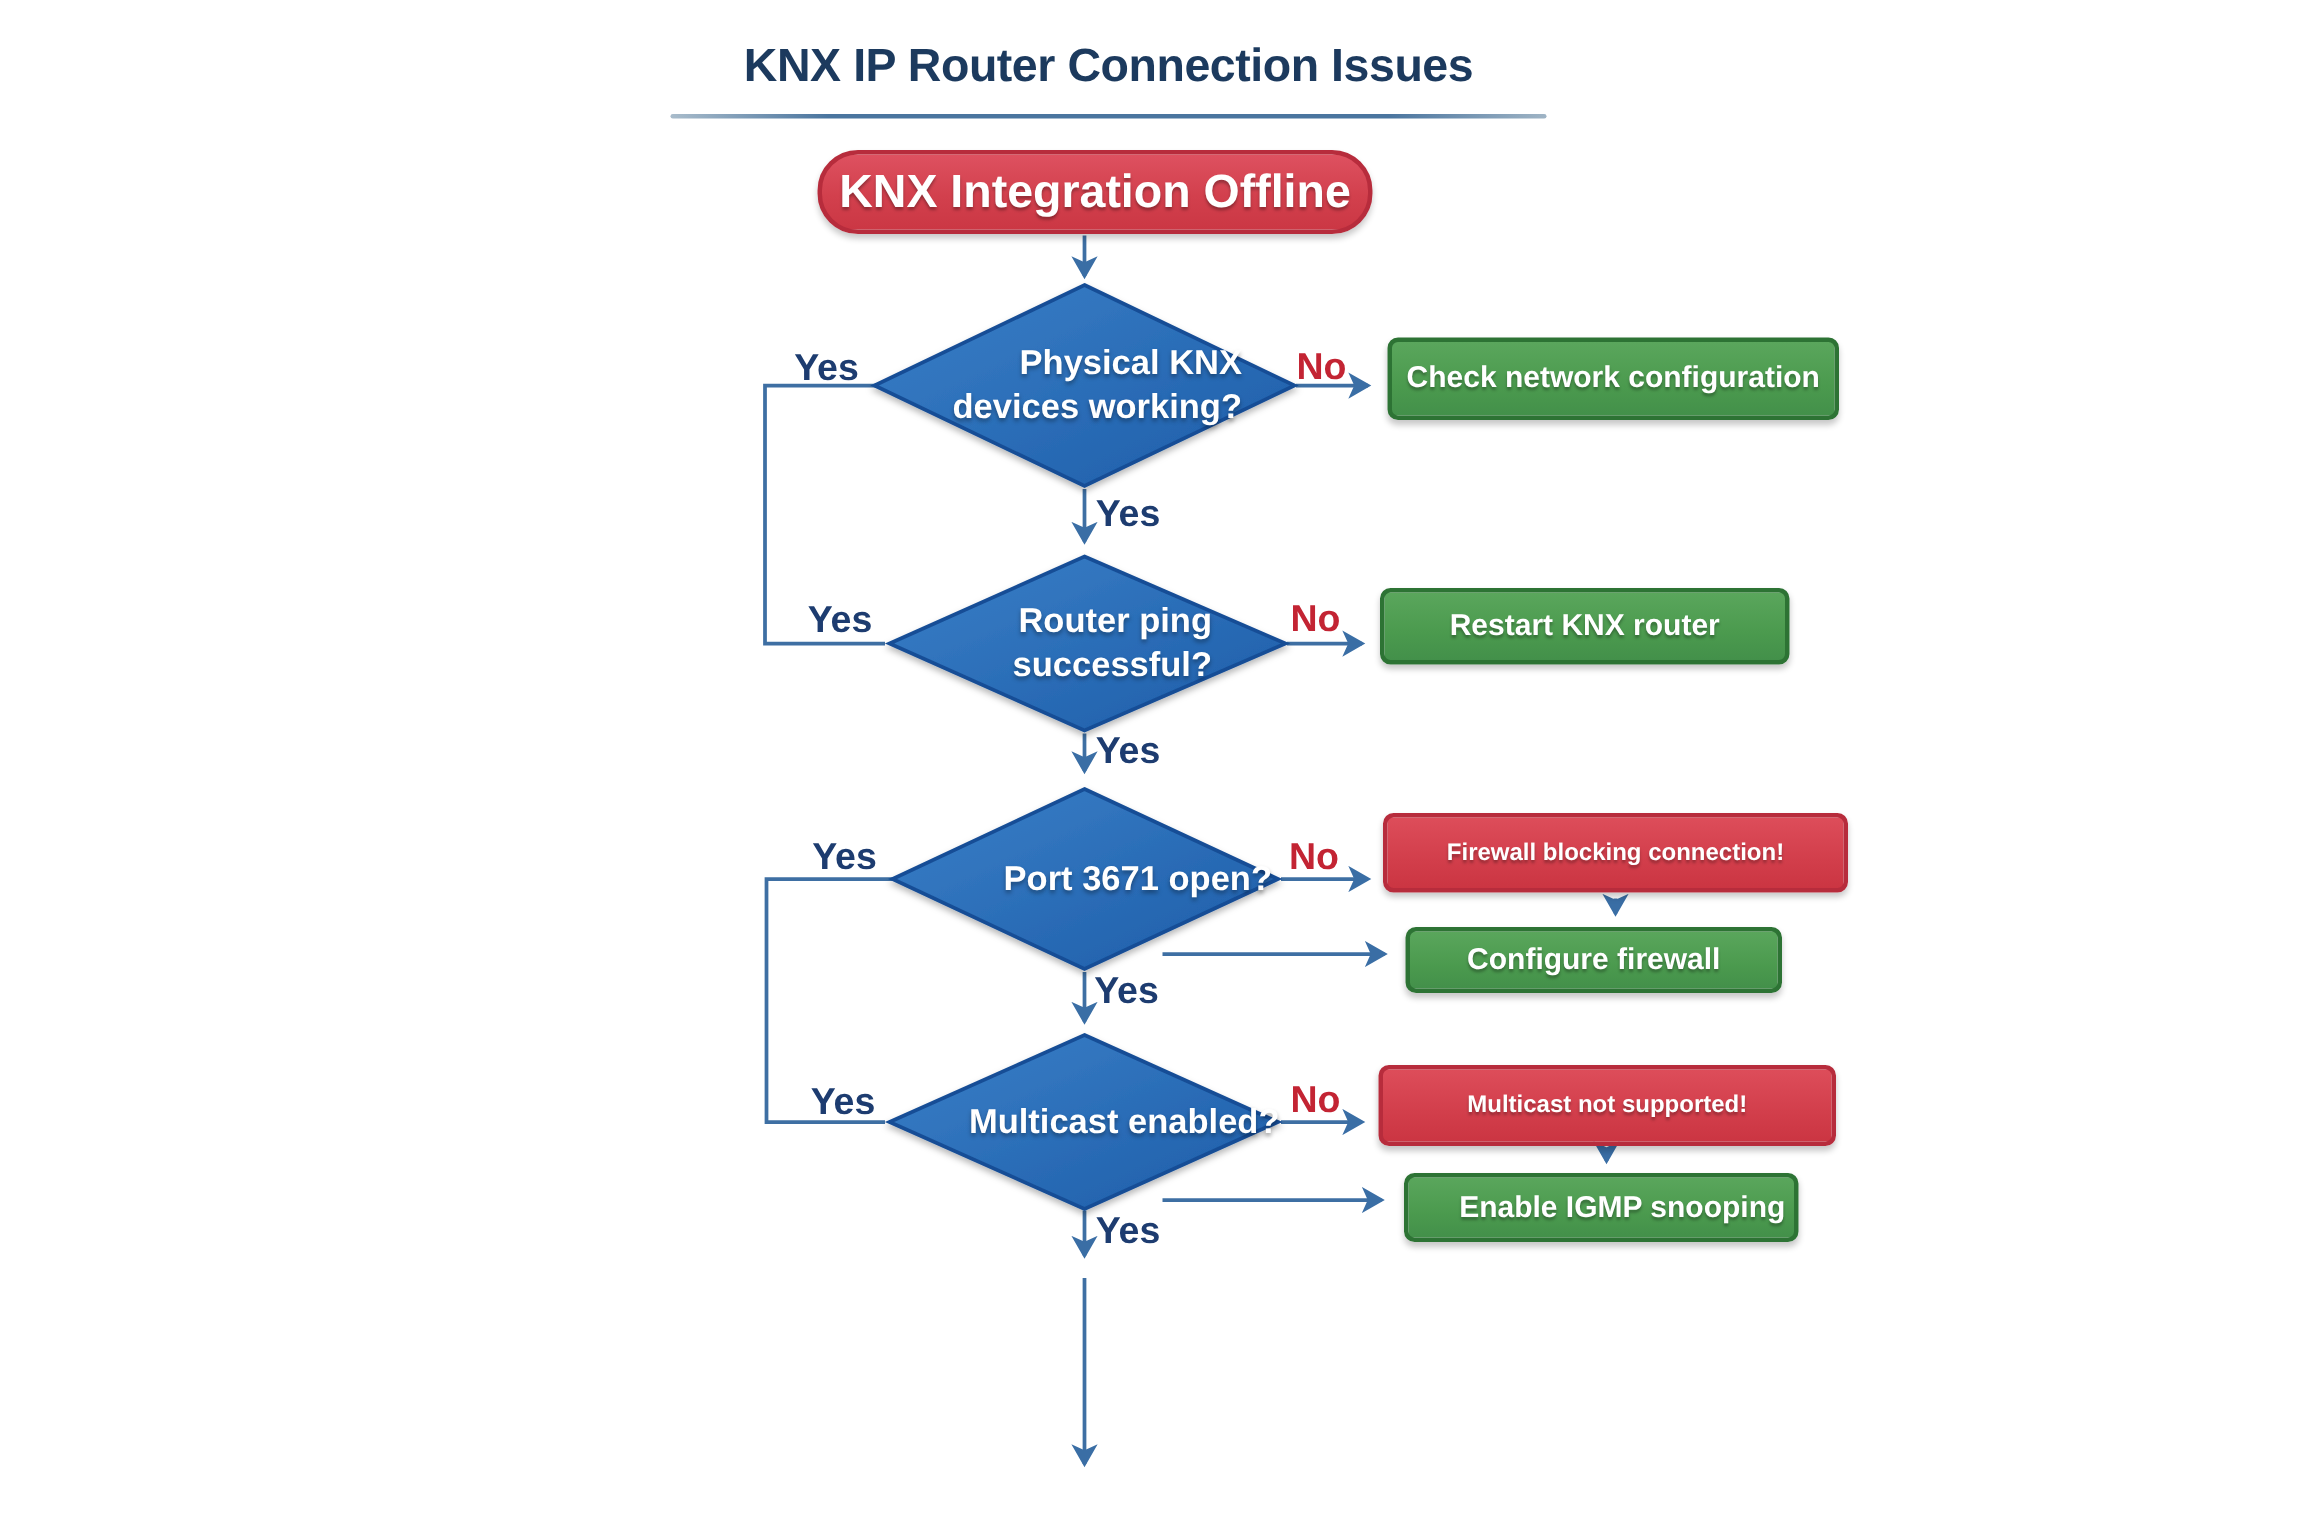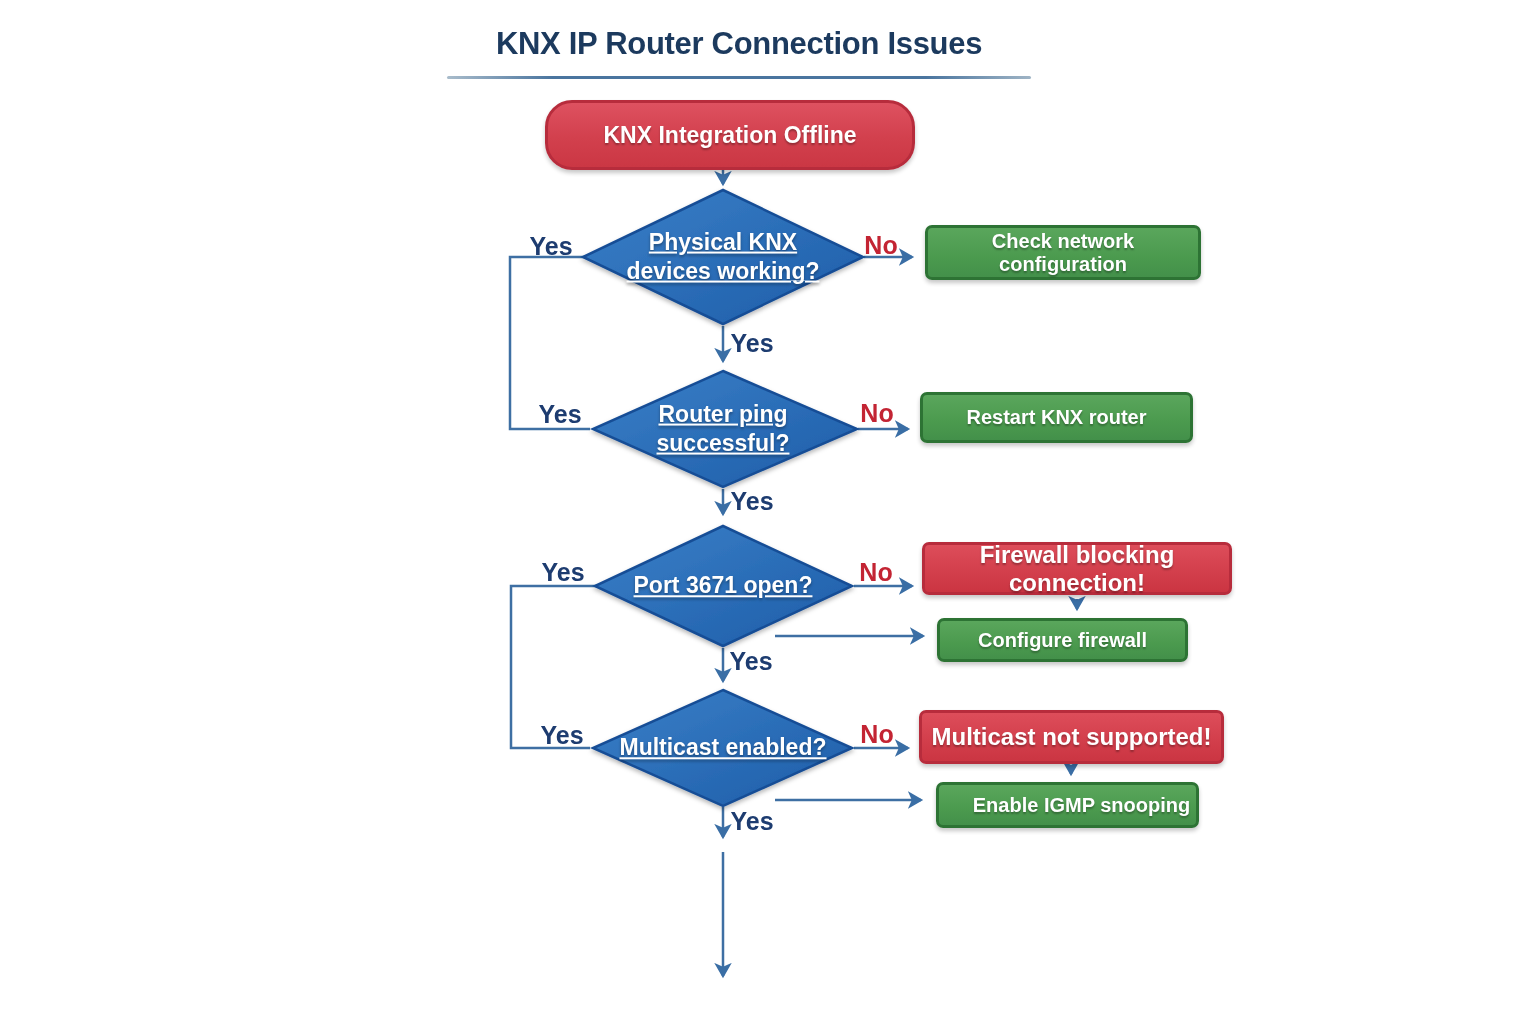--- a/index.html
+++ b/index.html
@@ -17,37 +17,36 @@
     background:linear-gradient(90deg,#a9bccb,#4a759f 18%,#4a759f 82%,#9fb4c5);
   }
   .node{
     position:absolute;display:flex;align-items:center;justify-content:center;
     color:#ffffff;font-weight:700;text-align:center;
     text-shadow:0 2px 2px rgba(0,0,0,0.30);
     box-shadow:0 3px 4px rgba(0,0,0,0.22);
     box-sizing:border-box;
   }
   .start-pill{
-    left:545px;top:100px;width:370px;height:70px;border-radius:27px;
+    left:545px;top:100px;width:370px;height:56px;border-radius:27px;
     background:linear-gradient(180deg,#de5160 0%,#d2404d 55%,#cb3744 100%);
-    border:3px solid #b72c3c;font-size:23px;
+    border:3px solid #b72c3c;font-size:31px;
   }
   .action{
     background:linear-gradient(180deg,#5aa65c 0%,#4b9a4e 60%,#43904a 100%);
     border:3px solid #2d7334;border-radius:7px;font-size:20px;
   }
   .alert{
     background:linear-gradient(180deg,#dd4d5a 0%,#d23e4b 60%,#cb3542 100%);
-    border:3px solid #b72c3c;border-radius:7px;font-size:24px;
+    border:3px solid #b72c3c;border-radius:7px;font-size:16px;
   }
   .dlabel{
     position:absolute;transform:translate(-50%,-50%);
-    color:#ffffff;font-weight:700;font-size:23px;line-height:1.28;text-align:center;
+    color:#ffffff;font-weight:700;font-size:23px;line-height:1.28;text-align:right;
     text-shadow:0 2px 3px rgba(0,0,0,0.35);
-    text-decoration:underline;
   }
   .edge-label{
     position:absolute;transform:translate(-50%,-50%);
     font-weight:700;font-size:25px;
   }
   .edge-label.yes{color:#1d3c70;}
   .edge-label.no{color:#c32433;}
 </style>
 </head>
 <body>
@@ -102,21 +101,21 @@
   <div class="page-title">KNX IP Router Connection Issues</div>
   <div class="title-underline"></div>
 
   <div class="node start-pill">KNX Integration Offline</div>
 
   <div class="dlabel" style="left:723px;top:257px;width:210px;">Physical KNX devices working?</div>
   <div class="dlabel" style="left:723px;top:429px;width:170px;">Router ping successful?</div>
   <div class="dlabel" style="left:723px;top:586px;width:250px;">Port 3671 open?</div>
   <div class="dlabel" style="left:723px;top:748px;width:260px;">Multicast enabled?</div>
 
-  <div class="node action" style="left:925px;top:225px;width:276px;height:55px;">Check network configuration</div>
+  <div class="node action" style="left:925px;top:225px;width:301px;height:55px;">Check network configuration</div>
   <div class="node action" style="left:920px;top:392px;width:273px;height:51px;">Restart KNX router</div>
   <div class="node alert" style="left:922px;top:542px;width:310px;height:53px;">Firewall blocking connection!</div>
   <div class="node action" style="left:937px;top:618px;width:251px;height:44px;">Configure firewall</div>
   <div class="node alert" style="left:919px;top:710px;width:305px;height:54px;">Multicast not supported!</div>
   <div class="node action" style="left:936px;top:782px;width:263px;height:46px;padding-left:28px;">Enable IGMP snooping</div>
 
   <div class="edge-label yes" style="left:551px;top:246px;">Yes</div>
   <div class="edge-label no" style="left:881px;top:245px;">No</div>
   <div class="edge-label yes" style="left:752px;top:343px;">Yes</div>
 

